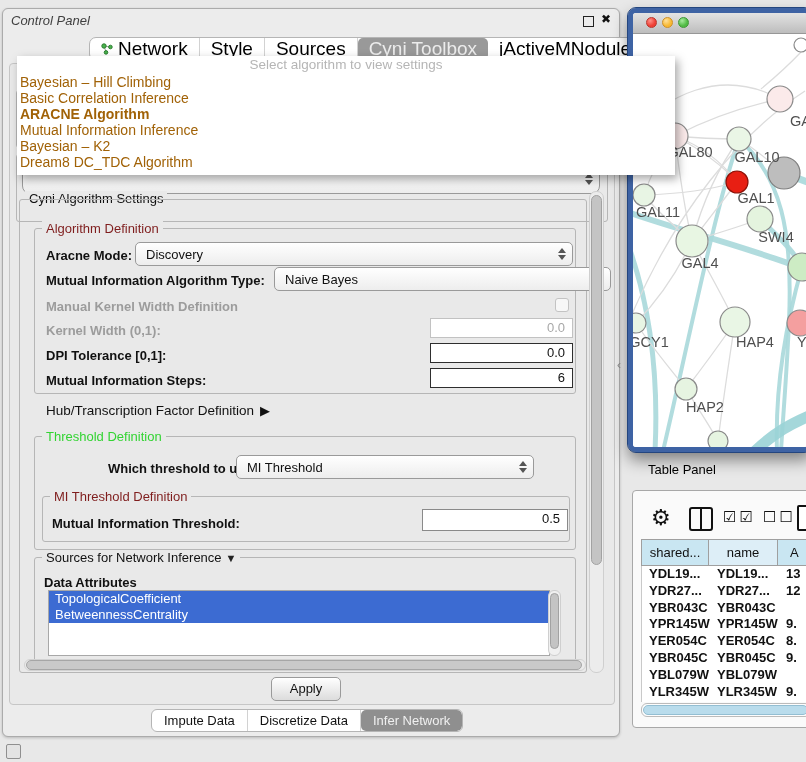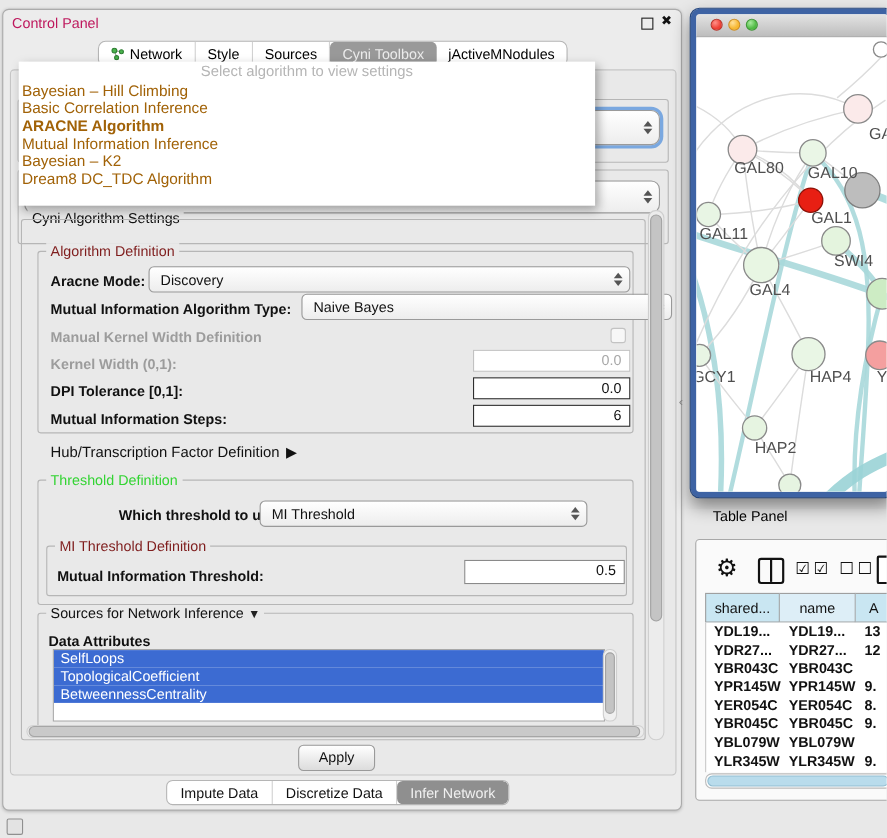--- a/index.html
+++ b/index.html
@@ -3,25 +3,25 @@
 <meta charset="utf-8">
 <style>
   html,body{margin:0;padding:0;}
   body{width:806px;height:762px;overflow:hidden;background:#e8e8e8;
        font-family:"Liberation Sans","DejaVu Sans",sans-serif;color:#111;}
   #screen{position:relative;width:806px;height:762px;}
   
   #left-window{position:absolute;left:2px;top:8px;width:616px;height:727px;
     background:#ececec;border:1px solid #ababab;border-radius:6px;
     box-shadow:0 1px 3px rgba(0,0,0,.2);}
-  #cp-title{position:absolute;left:8px;top:4px;font-size:13px;color:#be185d;}
+  #cp-title{position:absolute;left:8px;top:4px;font-size:13px;color:#404040;font-style:italic;}
   #float-btn{position:absolute;left:580px;top:7px;width:9px;height:9px;border:1.5px solid #222;}
   #close-btn{position:absolute;left:598px;top:3px;font-size:12px;font-weight:bold;color:#111;}
   #top-tabs{position:absolute;left:86px;top:28px;height:22px;display:flex;align-items:stretch;
-    background:#fff;border:1px solid #b5b5b5;border-radius:7px;overflow:hidden;font-size:13px;}
+    background:#fff;border:1px solid #b5b5b5;border-radius:7px;overflow:hidden;font-size:19px;}
   #top-tabs .tab{display:flex;align-items:center;padding:0 11px;border-right:1px solid #d2d2d2;
     color:#000;white-space:nowrap;cursor:default;}
   #top-tabs .tab:last-child{border-right:none;}
   #top-tabs .tab.sel{background:#999;color:#ececec;border-right:none;border-radius:5px;}
   #top-tabs .tab .ticon{margin-right:5px;display:inline-flex;}
   
   #content-panel{position:absolute;left:6px;top:54px;width:604px;height:640px;
     background:#e9e9e9;border:1px solid #c6c6c6;border-radius:4px;}
   .gbox{position:absolute;border:1px solid #b6b6b6;border-radius:3px;}
   .gtitle{position:absolute;background:#e9e9e9;padding:0 4px;font-size:13px;white-space:nowrap;}
@@ -35,22 +35,22 @@
   .focus-ring{box-shadow:0 0 0 3px #7aa8e0;}
   .flabel{position:absolute;font-size:13px;font-weight:bold;white-space:nowrap;}
   .flabel.dis{font-weight:bold;color:#9c9c9c;}
   .numfield{position:absolute;box-sizing:border-box;background:#fff;border:1px solid #2e2e2e;
     font-size:13px;text-align:right;padding:1px 7px 0 0;}
   .numfield.dis{border:1px solid #c2c2c2;color:#a8a8a8;}
   .checkbox{position:absolute;width:12px;height:12px;border:1px solid #c3c3c3;border-radius:3px;background:#f7f7f7;}
   .tri-r{display:inline-block;margin-left:6px;color:#111;font-size:13px;}
   .tri-d{display:inline-block;margin-left:4px;color:#222;font-size:11px;}
   
-  #dd-overlay{position:absolute;left:14px;top:47px;width:524px;background:#fff;z-index:60;
-    box-shadow:3px 4px 9px rgba(0,0,0,.35);padding-bottom:17px;}
+  #dd-overlay{position:absolute;left:14px;top:47px;width:658px;background:#fff;z-index:60;
+    box-shadow:3px 4px 9px rgba(0,0,0,.35);padding-bottom:5px;}
   #dd-ph{height:18px;line-height:18px;text-align:center;color:#b5b5b5;font-size:13.5px;}
   #algo-list{list-style:none;margin:0;padding:0;}
   #algo-list li{font-size:14px;line-height:16px;padding-left:3px;color:#a16207;}
   #algo-list li.sel{font-weight:bold;}
   
   #settings-region{position:absolute;left:16px;top:190px;width:566px;height:472px;
     border:1px solid #b6b6b6;border-radius:3px;}
   #settings-title{position:absolute;left:22px;top:182px;background:#e9e9e9;padding:0 4px;font-size:13px;}
   #v-scroll{position:absolute;left:586px;top:182px;width:13px;height:480px;background:#ececec;
     border:1px solid #cfcfcf;border-radius:7px;}
@@ -232,21 +232,20 @@
       <div class="gtitle blue" style="left:30px;top:289px;">MI Threshold Definition</div>
       <div class="flabel" style="left:32px;top:316px;">Mutual Information Threshold:</div>
       <div class="numfield" style="left:402px;top:309px;width:146px;height:22px;border-color:#8a8a8a;">0.5</div>
 
       <div class="gbox" style="left:14px;top:357px;width:540px;height:112px;"></div>
       <div class="gtitle" style="left:22px;top:350px;">
         <span>Sources for Network Inference</span><span class="tri-d">▼</span>
       </div>
       <div class="flabel" style="left:24px;top:375px;">Data Attributes</div>
       <div id="attr-list">
-          <div class="item">SelfLoops</div>
           <div class="item">TopologicalCoefficient</div>
           <div class="item">BetweennessCentrality</div>
         </div>
       <div id="list-vscroll">
           <div class="thumb"></div>
         </div>
 
       <div class="hscroll" style="left:4px;top:459px;width:560px;">
           <div class="thumb"></div>
         </div>

